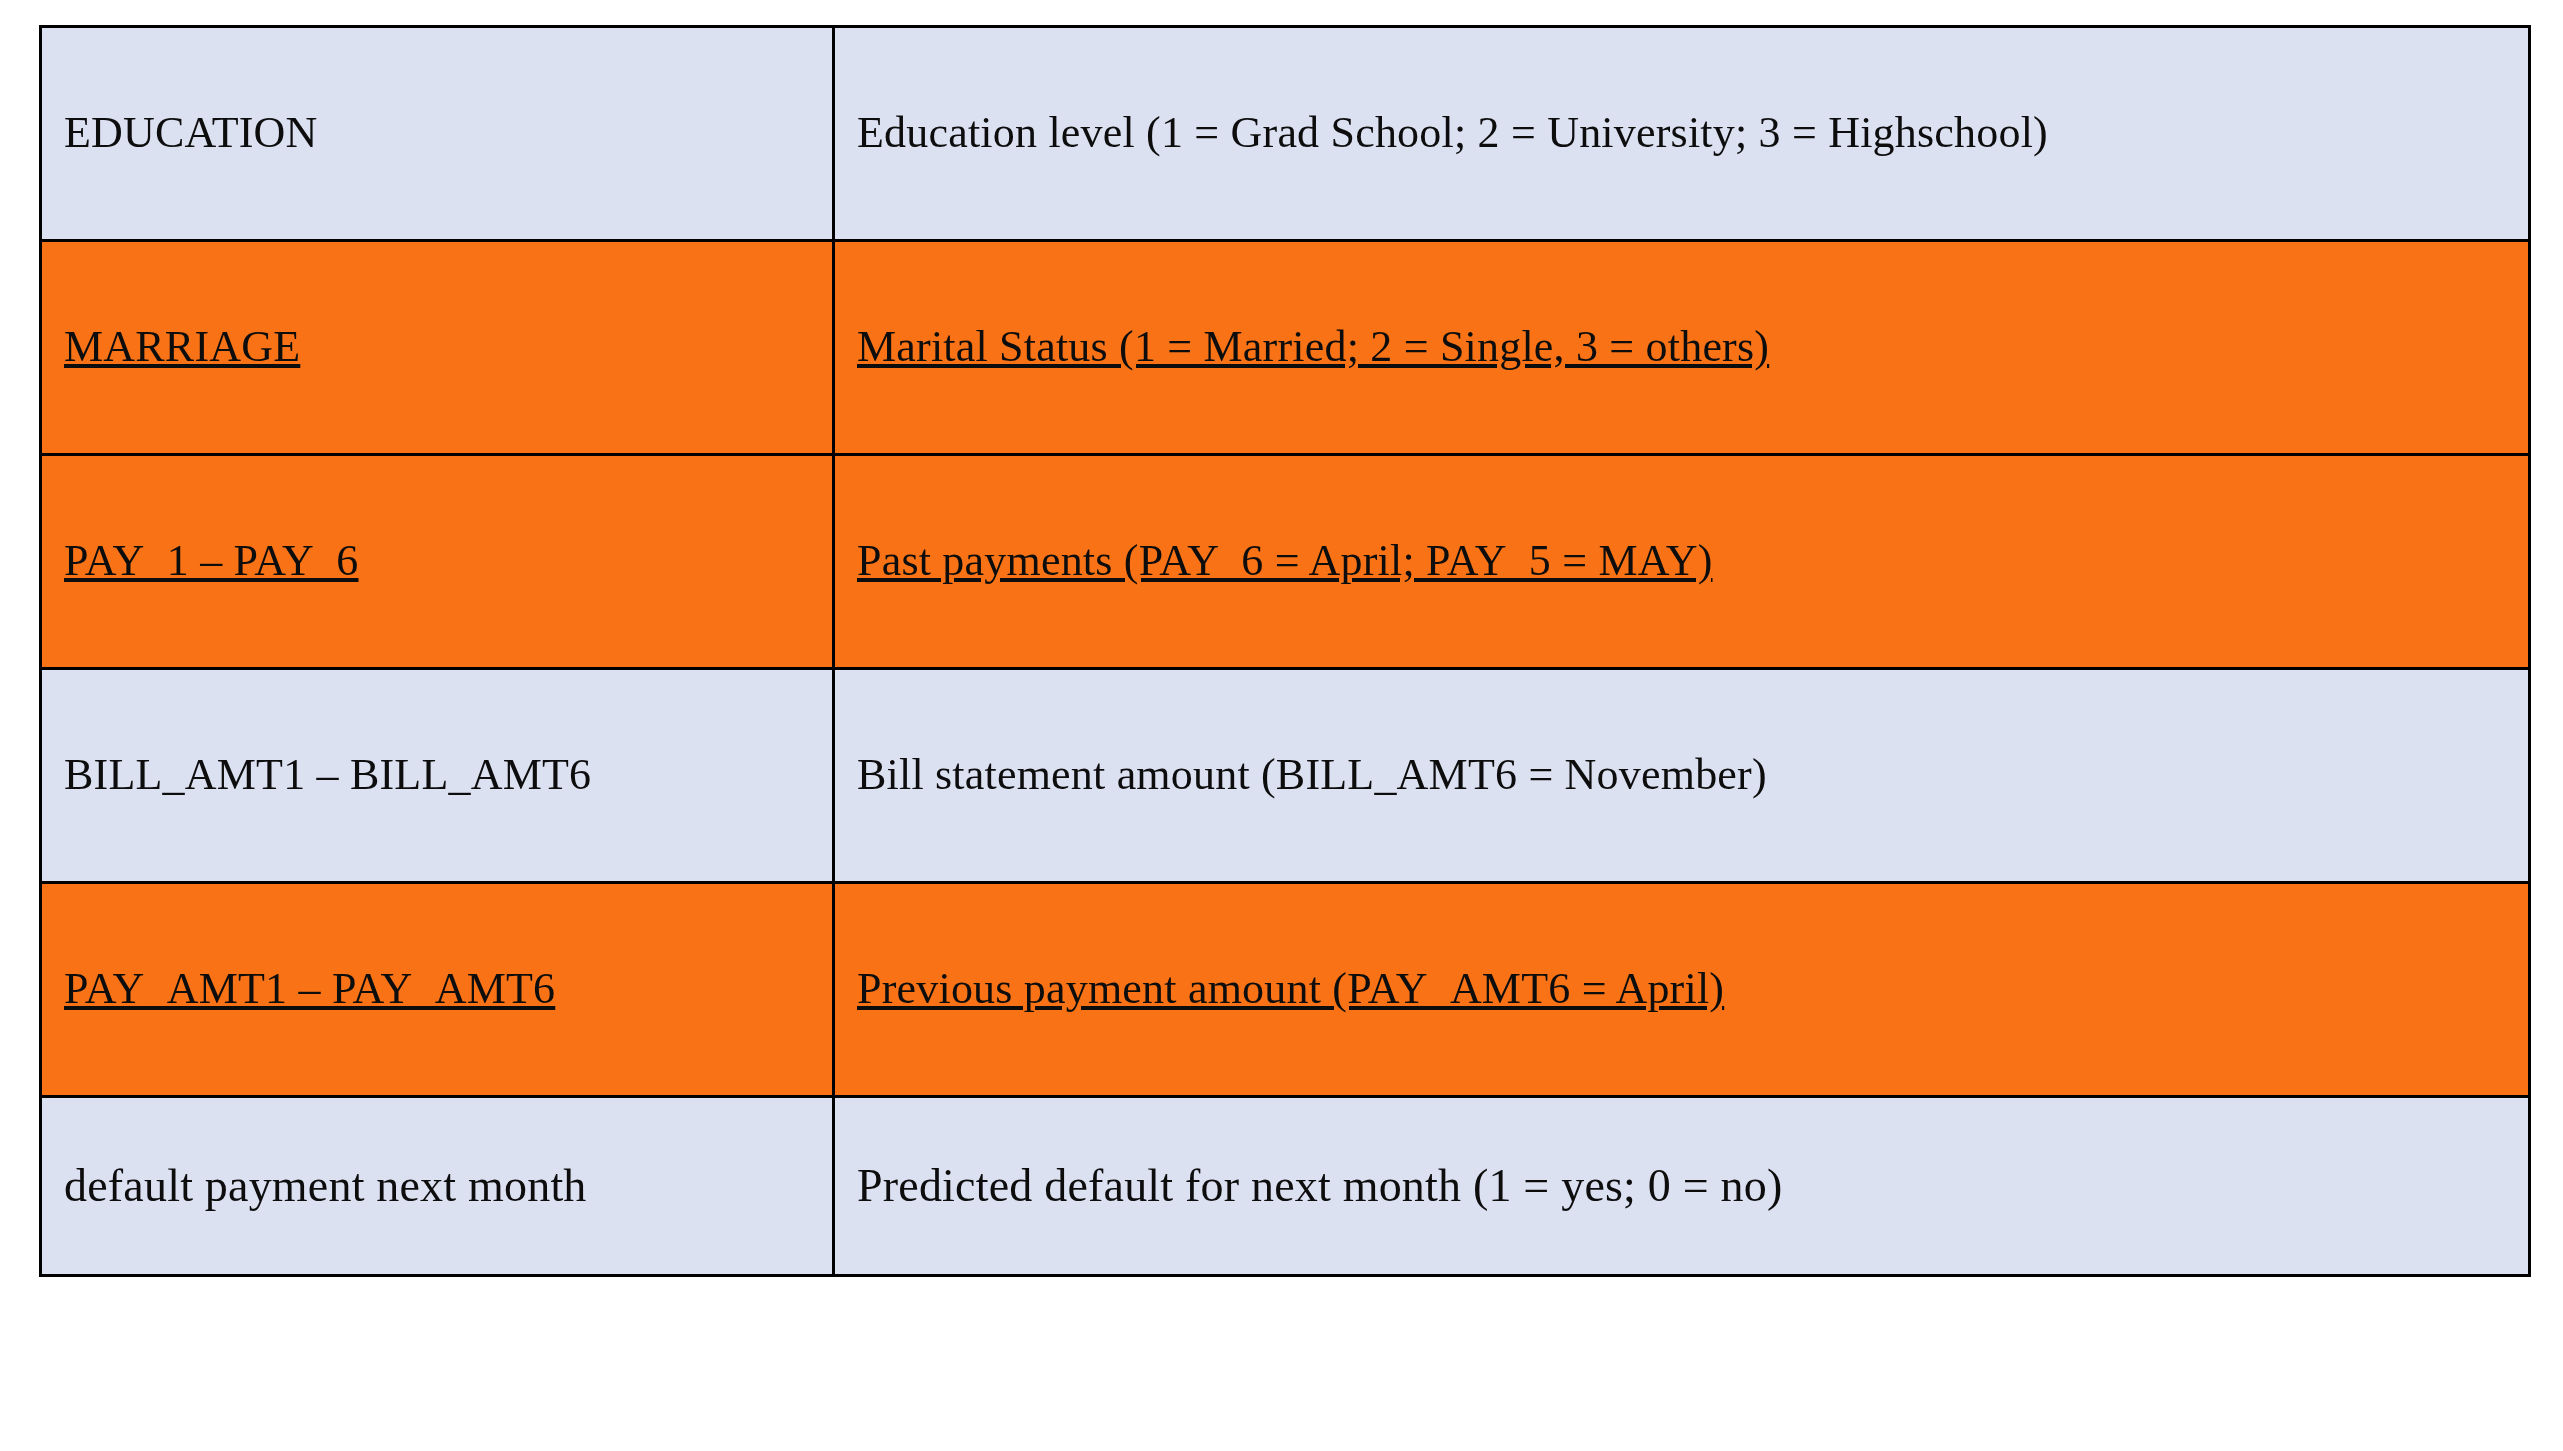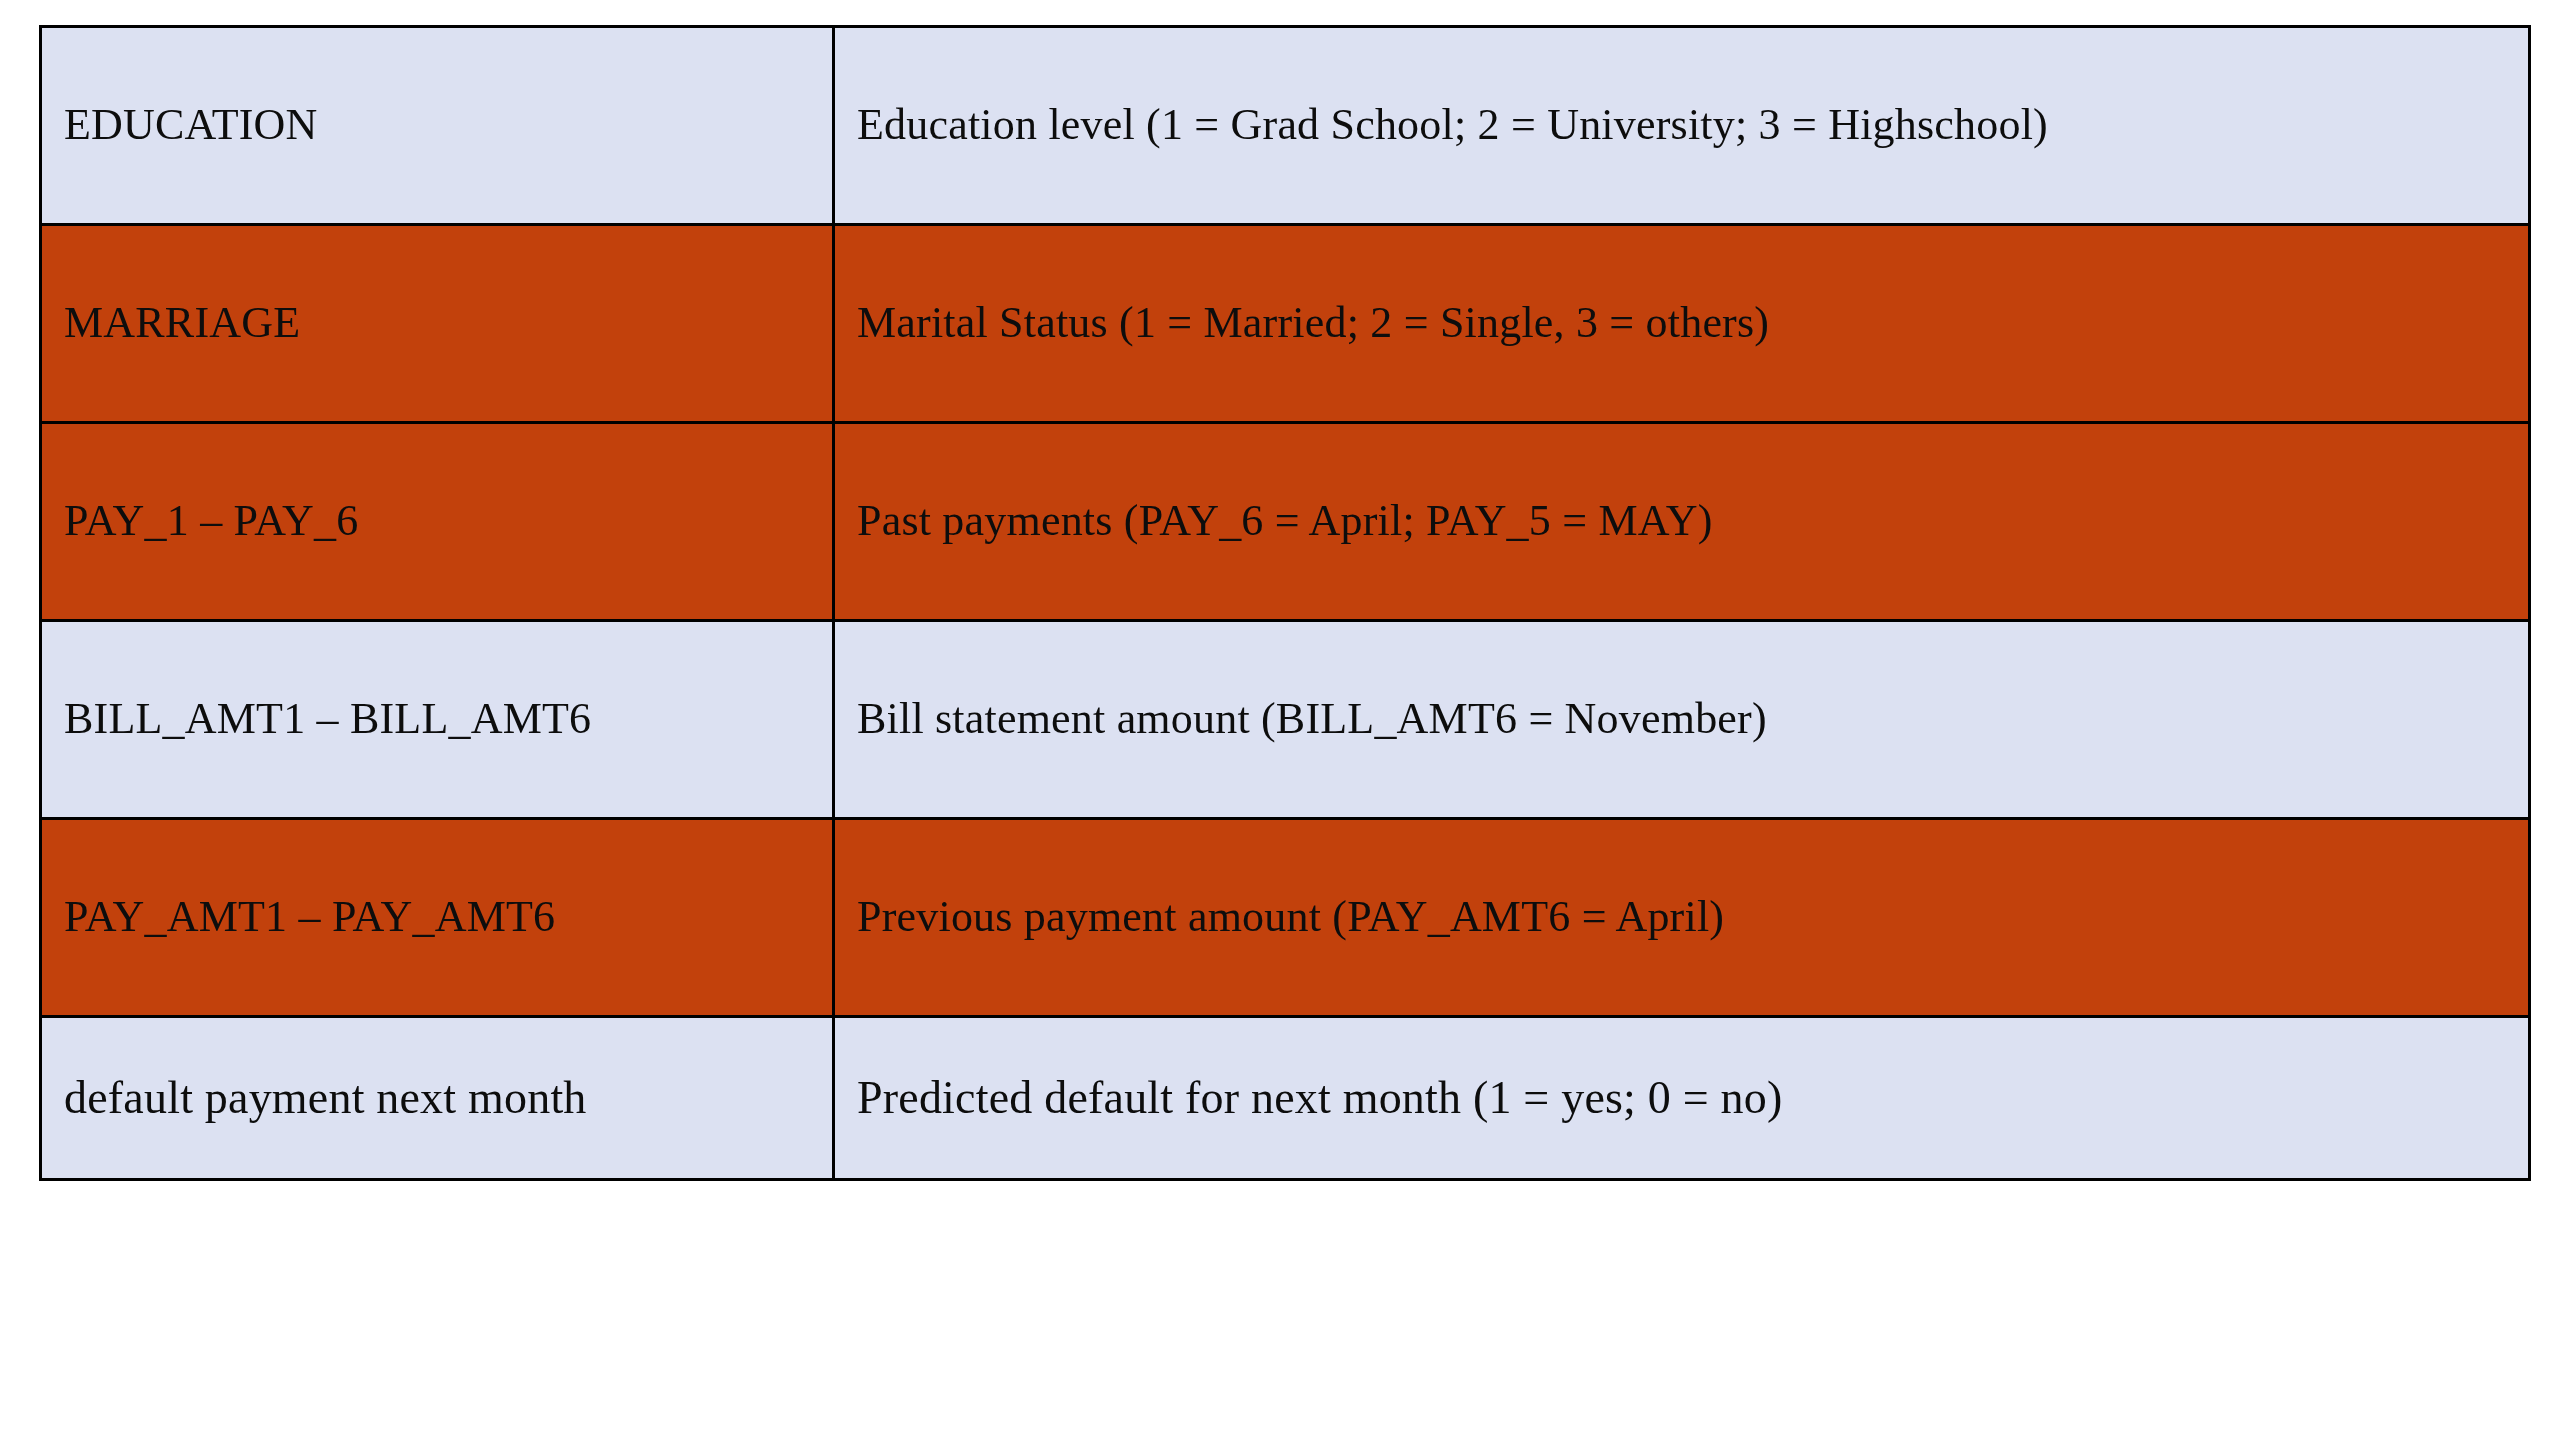--- a/index.html
+++ b/index.html
@@ -27,34 +27,35 @@
   }
   table.var-table {
     border-collapse: collapse;
     width: 2489px;
     table-layout: fixed;
   }
   table.var-table col.c1 { width: 793px; }
   table.var-table col.c2 { width: 1696px; }
   table.var-table td {
     border: 3.4px solid #000000;
-    padding: 4px 22px;
+    padding: 12px 22px;
     height: 187px;
     font-size: 44px;
     line-height: 1.2;
     color: #0d0d0d;
     vertical-align: middle;
     font-family: "Liberation Serif", serif;
     letter-spacing: 0.2px;
   }
   table.var-table tr.shaded td {
     background: #dce1f2;
   }
   table.var-table tr.plain td {
-    background: #c2410c;
+    background: #f97316;
+    text-decoration: underline;
   }
   tr.row-last td {
     height: 152px;
     font-size: 46px;
   }
   td.center-desc {
   }
   td.name-cell {
     white-space: nowrap;
   }

